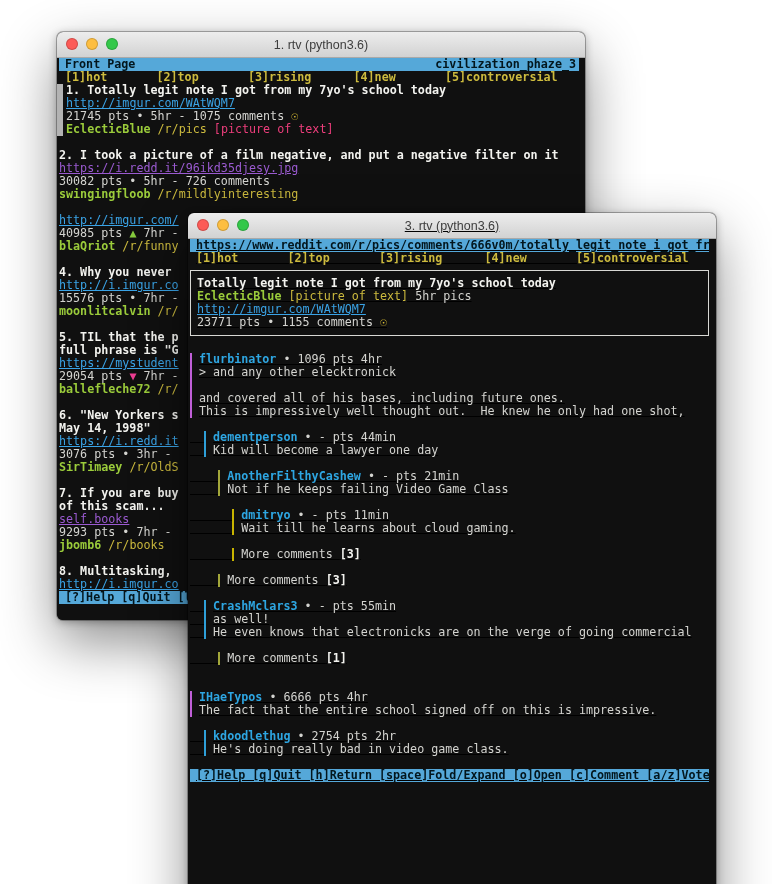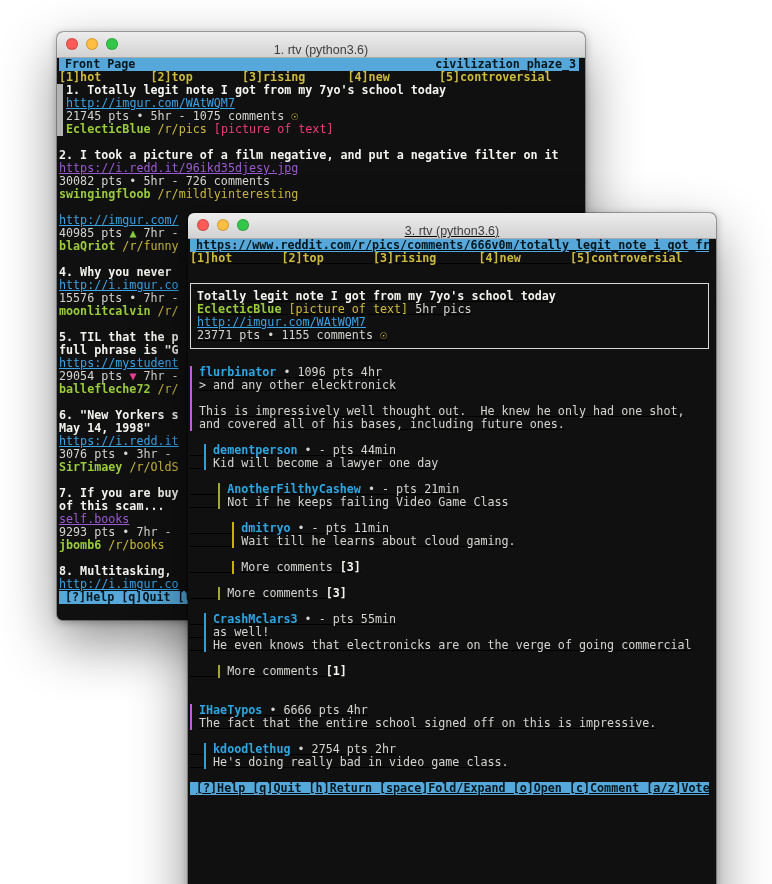--- a/index.html
+++ b/index.html
@@ -10,59 +10,59 @@
   .window{
     position:absolute;border-radius:6px;overflow:hidden;background:#101010;
     box-shadow:0 22px 55px rgba(0,0,0,.45), 0 2px 8px rgba(0,0,0,.3), 0 0 0 1px rgba(0,0,0,.28);
     box-sizing:border-box;
   }
   #win-back{left:57px;top:32px;width:528px;height:588px;}
   #win-front{left:188px;top:213px;width:528px;height:816px;text-decoration:underline;}
   .titlebar{
     height:25px;background:linear-gradient(#ededed,#d2d2d2);
     border-bottom:1px solid #a9a9a9;position:relative;
-    display:flex;align-items:flex-end;justify-content:center;
+    display:flex;align-items:center;justify-content:center;
   }
   .titlebar .title{font-family:"Liberation Sans",sans-serif;font-size:12.5px;color:#3d3d3d;}
   .lights{position:absolute;left:9px;top:6px;display:flex;gap:8px;}
   .light{width:12px;height:12px;border-radius:50%;box-shadow:inset 0 0 0 1px rgba(0,0,0,.18);}
   .light.red{background:#fc5b57;}
   .light.yellow{background:#fdbe41;}
   .light.green{background:#34c84a;}
   .term{
     position:relative;height:calc(100% - 25px);background:#101010;
     font-size:11.7px;line-height:13px;color:#d4d4d0;padding-left:2px;
   }
   .trow{height:13px;white-space:pre;}
   .barrow{
     height:13px;white-space:pre;background:#55a8d9;color:#03161d;font-weight:bold;
     width:519px;box-sizing:border-box;padding-left:6px;overflow:hidden;
   }
   .header-row{display:flex;justify-content:space-between;padding-right:3px;}
-  .menu-row{color:#cdbb3e;font-weight:bold;}
+  .menu-row{color:#cdbb3e;font-weight:bold;margin-left:6px;}
   .seg.text{color:#d4d4d0;}
   .seg.title{color:#f3f3ef;font-weight:bold;}
   .seg.link{color:#3aa3e6;text-decoration:underline;}
   .seg.vlink{color:#9a5ad0;text-decoration:underline;}
   .seg.author{color:#9bcc3b;font-weight:bold;}
   .seg.sub{color:#cdbb3e;}
   .seg.tag{color:#ee3e7c;}
   .seg.cauthor{color:#2ea6e2;font-weight:bold;margin-top:32px;}
   .seg.count{color:#f3f3ef;font-weight:bold;}
   .seg.gold{color:#d8be35;font-weight:bold;}
   .seg.up{color:#86ca3e;}
   .seg.dn{color:#ee3e93;}
   .cbar{display:inline-block;width:7px;height:13px;vertical-align:top;border-left:2px solid;}
   .cbar.d0{border-left-color:#c05fd8;}
   .cbar.d1{border-left-color:#2e9fd8;}
   .cbar.d2{border-left-color:#a3a73a;}
   .cbar.d3{border-left-color:#c8b400;}
   .sel-cursor{position:absolute;left:0;top:26px;width:6px;height:52px;background:#b3b3b3;}
   .subm-box{
-    width:519px;box-sizing:border-box;margin-top:18px;height:66px;
+    width:519px;box-sizing:border-box;margin-top:5px;height:66px;
     border:1px solid #d8d8d4;padding:6px 0 6px 6px;
   }
   #front-rows{margin-top:4px;}
 </style>
 </head>
 <body>
 
 <div class="window" id="win-back">
   <div class="titlebar">
     <div class="lights">
@@ -140,22 +140,22 @@
       <div class="trow"><span class="seg title">Totally legit note I got from my 7yo's school today</span></div>
       <div class="trow"><span class="seg author">EclecticBlue</span><span class="seg sub"> [picture of text]</span><span class="seg text"> 5hr pics</span></div>
       <div class="trow"><span class="seg link">http://imgur.com/WAtWQM7</span></div>
       <div class="trow"><span class="seg text">23771 pts • 1155 comments </span><span class="seg gold">☉</span></div>
     </div>
     <div id="front-rows">
         <div class="trow"></div>
         <div class="trow"><span class="cbar d0"></span><span class="seg cauthor">flurbinator</span><span class="seg text"> • 1096 pts 4hr</span></div>
         <div class="trow"><span class="cbar d0"></span><span class="seg text">&gt; and any other elecktronick</span></div>
         <div class="trow"><span class="cbar d0"></span></div>
+        <div class="trow"><span class="cbar d0"></span><span class="seg text">and covered all of his bases, including future ones.</span></div>
         <div class="trow"><span class="cbar d0"></span><span class="seg text">This is impressively well thought out.  He knew he only had one shot,</span></div>
-        <div class="trow"><span class="cbar d0"></span><span class="seg text">and covered all of his bases, including future ones.</span></div>
         <div class="trow"></div>
         <div class="trow"><span class="seg text">  </span><span class="cbar d1"></span><span class="seg cauthor">dementperson</span><span class="seg text"> • - pts 44min</span></div>
         <div class="trow"><span class="seg text">  </span><span class="cbar d1"></span><span class="seg text">Kid will become a lawyer one day</span></div>
         <div class="trow"></div>
         <div class="trow"><span class="seg text">    </span><span class="cbar d2"></span><span class="seg cauthor">AnotherFilthyCashew</span><span class="seg text"> • - pts 21min</span></div>
         <div class="trow"><span class="seg text">    </span><span class="cbar d2"></span><span class="seg text">Not if he keeps failing Video Game Class</span></div>
         <div class="trow"></div>
         <div class="trow"><span class="seg text">      </span><span class="cbar d3"></span><span class="seg cauthor">dmitryo</span><span class="seg text"> • - pts 11min</span></div>
         <div class="trow"><span class="seg text">      </span><span class="cbar d3"></span><span class="seg text">Wait till he learns about cloud gaming.</span></div>
         <div class="trow"></div>

